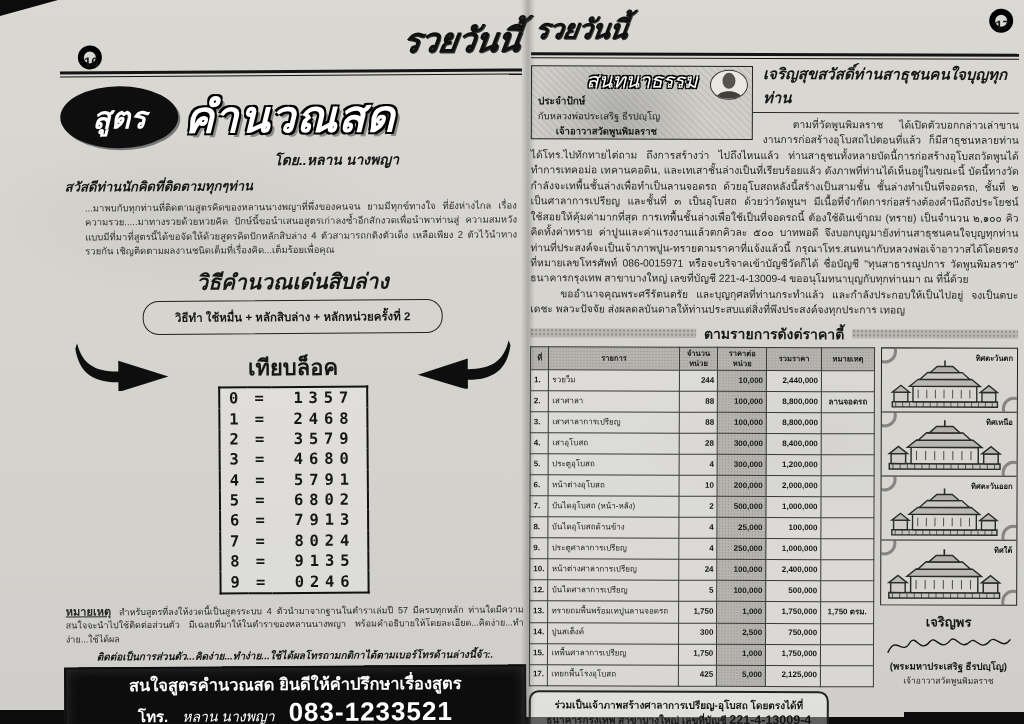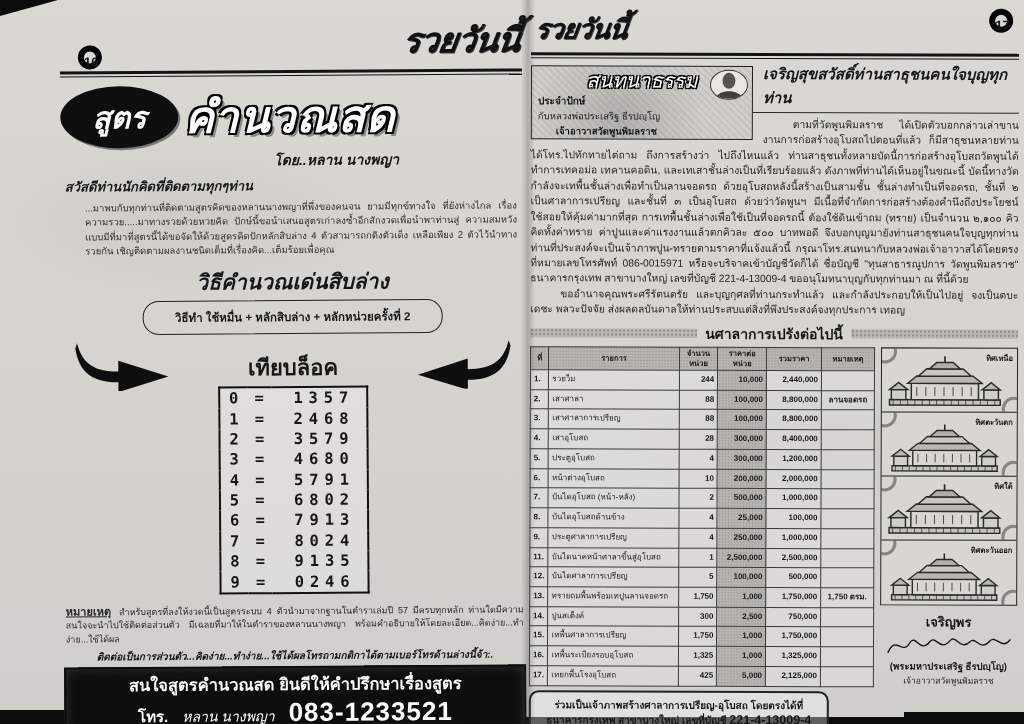--- a/index.html
+++ b/index.html
@@ -317,21 +317,21 @@
     </div>
     <div class="headline">เจริญสุขสวัสดิ์ท่านสาธุชนคนใจบุญทุกท่าน</div>
     <div class="body-text">
       <p>ตามที่วัดพูนพิมลราช ได้เปิดตัวบอกกล่าวเล่าขานงานการก่อสร้างอุโบสถไปตอนที่แล้ว ก็มีสาธุชนหลายท่านได้โทร.ไปทักทายไต่ถาม ถึงการสร้างว่า ไปถึงไหนแล้ว ท่านสาธุชนทั้งหลายบัดนี้การก่อสร้างอุโบสถวัดพูนได้ทำการเทคอม่อ เทคานคอดิน, และเทเสาชั้นล่างเป็นที่เรียบร้อยแล้ว ดังภาพที่ท่านได้เห็นอยู่ในขณะนี้ บัดนี้ทางวัดกำลังจะเทพื้นชั้นล่างเพื่อทำเป็นลานจอดรถ ด้วยอุโบสถหลังนี้สร้างเป็นสามชั้น ชั้นล่างทำเป็นที่จอดรถ, ชั้นที่ ๒ เป็นศาลาการเปรียญ และชั้นที่ ๓ เป็นอุโบสถ ด้วยว่าวัดพูนฯ มีเนื้อที่จำกัดการก่อสร้างต้องคำนึงถึงประโยชน์ใช้สอยให้คุ้มค่ามากที่สุด การเทพื้นชั้นล่างเพื่อใช้เป็นที่จอดรถนี้ ต้องใช้ดินเข้าถม (ทราย) เป็นจำนวน ๒,๑๐๐ คิว คิดทั้งค่าทราย ค่าปูนและค่าแรงงานแล้วตกคิวละ ๕๐๐ บาทพอดี จึงบอกบุญมายังท่านสาธุชนคนใจบุญทุกท่าน ท่านที่ประสงค์จะเป็นเจ้าภาพปูน-ทรายตามราคาที่แจ้งแล้วนี้ กรุณาโทร.สนทนากับหลวงพ่อเจ้าอาวาสได้โดยตรงที่หมายเลขโทรศัพท์ 086-0015971 หรือจะบริจาคเข้าบัญชีวัดก็ได้ ชื่อบัญชี "ทุนสาธารณูปการ วัดพูนพิมลราช" ธนาคารกรุงเทพ สาขาบางใหญ่ เลขที่บัญชี 221-4-13009-4 ขออนุโมทนาบุญกับทุกท่านมา ณ ที่นี้ด้วย</p>
       <p>ขออำนาจคุณพระศรีรัตนตรัย และบุญกุศลที่ท่านกระทำแล้ว และกำลังประกอบให้เป็นไปอยู่ จงเป็นตบะ เดชะ พลวะปัจจัย ส่งผลดลบันดาลให้ท่านประสบแต่สิ่งที่พึงประสงค์จงทุกประการ เทอญ</p>
     </div>
   </div>
 
   <div class="table-title-row">
     <span class="halftone"></span>
-    <span class="table-title">นศาลาการเปรังต่อไปนี้</span>
+    <span class="table-title">ตามรายการดังต่ราคาตี้</span>
     <span class="halftone"></span>
   </div>
 
   <div class="rp-main">
     <table class="don-table">
       <thead>
         <tr>
           <th>ที่</th>
           <th>รายการ</th>
           <th>จำนวนหน่วย</th>
@@ -407,25 +407,25 @@
           </tr>
           <tr>
             <td>9.</td>
             <td>ประตูศาลาการเปรียญ</td>
             <td>4</td>
             <td>250,000</td>
             <td>1,000,000</td>
             <td></td>
           </tr>
           <tr>
-            <td>11.</td>
-            <td>บันไดนาคหน้าศาลาขึ้นสู่อุโบสถ</td>
-            <td>1</td>
-            <td>2,500,000</td>
-            <td>2,500,000</td>
+            <td>10.</td>
+            <td>หน้าต่างศาลาการเปรียญ</td>
+            <td>24</td>
+            <td>100,000</td>
+            <td>2,400,000</td>
             <td></td>
           </tr>
           <tr>
             <td>12.</td>
             <td>บันไดศาลาการเปรียญ</td>
             <td>5</td>
             <td>100,000</td>
             <td>500,000</td>
             <td></td>
           </tr>
@@ -447,61 +447,53 @@
           </tr>
           <tr>
             <td>15.</td>
             <td>เทพื้นศาลาการเปรียญ</td>
             <td>1,750</td>
             <td>1,000</td>
             <td>1,750,000</td>
             <td></td>
           </tr>
           <tr>
-            <td>16.</td>
-            <td>เทพื้นระเบียงรอบอุโบสถ</td>
-            <td>1,325</td>
-            <td>1,000</td>
-            <td>1,325,000</td>
-            <td></td>
-          </tr>
-          <tr>
             <td>17.</td>
             <td>เทยกพื้นโรงอุโบสถ</td>
             <td>425</td>
             <td>5,000</td>
             <td>2,125,000</td>
             <td></td>
           </tr>
         </tbody>
     </table>
 
     <div class="temple-col">
       <div class="temple-frame">
+        <div class="temple-panel">
+          <span class="cap">ทิศตะวันตก</span>
+          <svg width="118" height="50">
+              <use href="#temple"></use>
+            </svg>
+        </div>
         <div class="temple-panel">
           <span class="cap">ทิศเหนือ</span>
           <svg width="118" height="56">
               <use href="#temple"></use>
             </svg>
         </div>
         <div class="temple-panel">
-          <span class="cap">ทิศตะวันตก</span>
+          <span class="cap">ทิศตะวันออก</span>
           <svg width="118" height="50">
               <use href="#temple"></use>
             </svg>
         </div>
         <div class="temple-panel">
           <span class="cap">ทิศใต้</span>
           <svg width="118" height="56">
-              <use href="#temple"></use>
-            </svg>
-        </div>
-        <div class="temple-panel">
-          <span class="cap">ทิศตะวันออก</span>
-          <svg width="118" height="50">
               <use href="#temple"></use>
             </svg>
         </div>
       </div>
       <div class="bless">เจริญพร</div>
       <svg width="130" height="26" viewBox="0 0 130 26" style="display:block;margin:0 auto">
         <path d="M4 20 C12 2 18 24 26 10 C32 1 36 22 46 9 C52 2 56 20 66 8 C72 1 76 19 86 9 C92 3 96 20 106 8 C112 2 118 18 126 7" fill="none" stroke="#161616" stroke-width="1.4" stroke-linecap="round"></path>
       </svg>
       <div class="signer">(พระมหาประเสริฐ ธีรปญฺโญ)</div>
       <div class="signer-role">เจ้าอาวาสวัดพูนพิมลราช</div>

